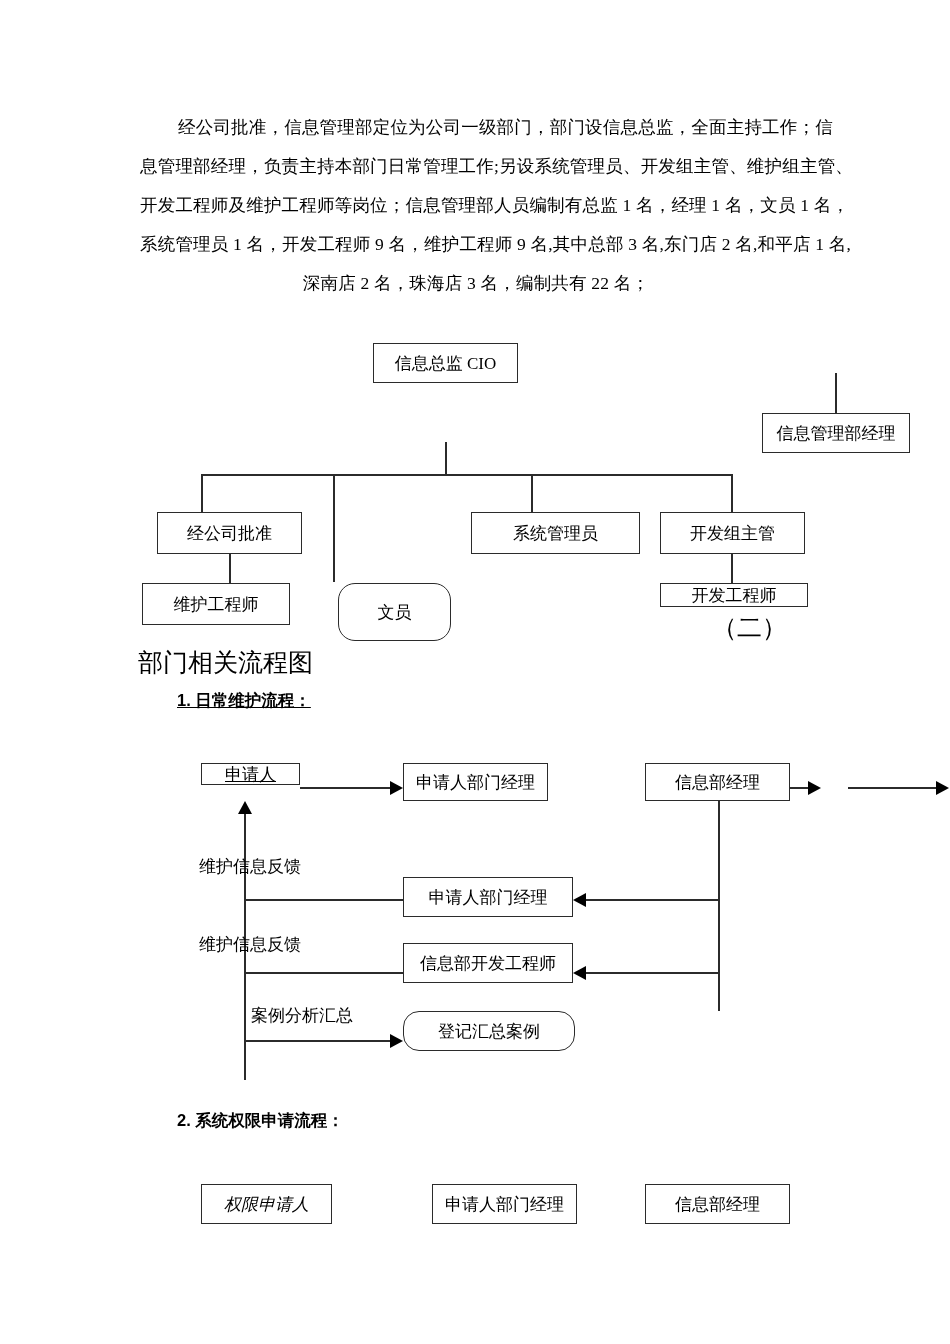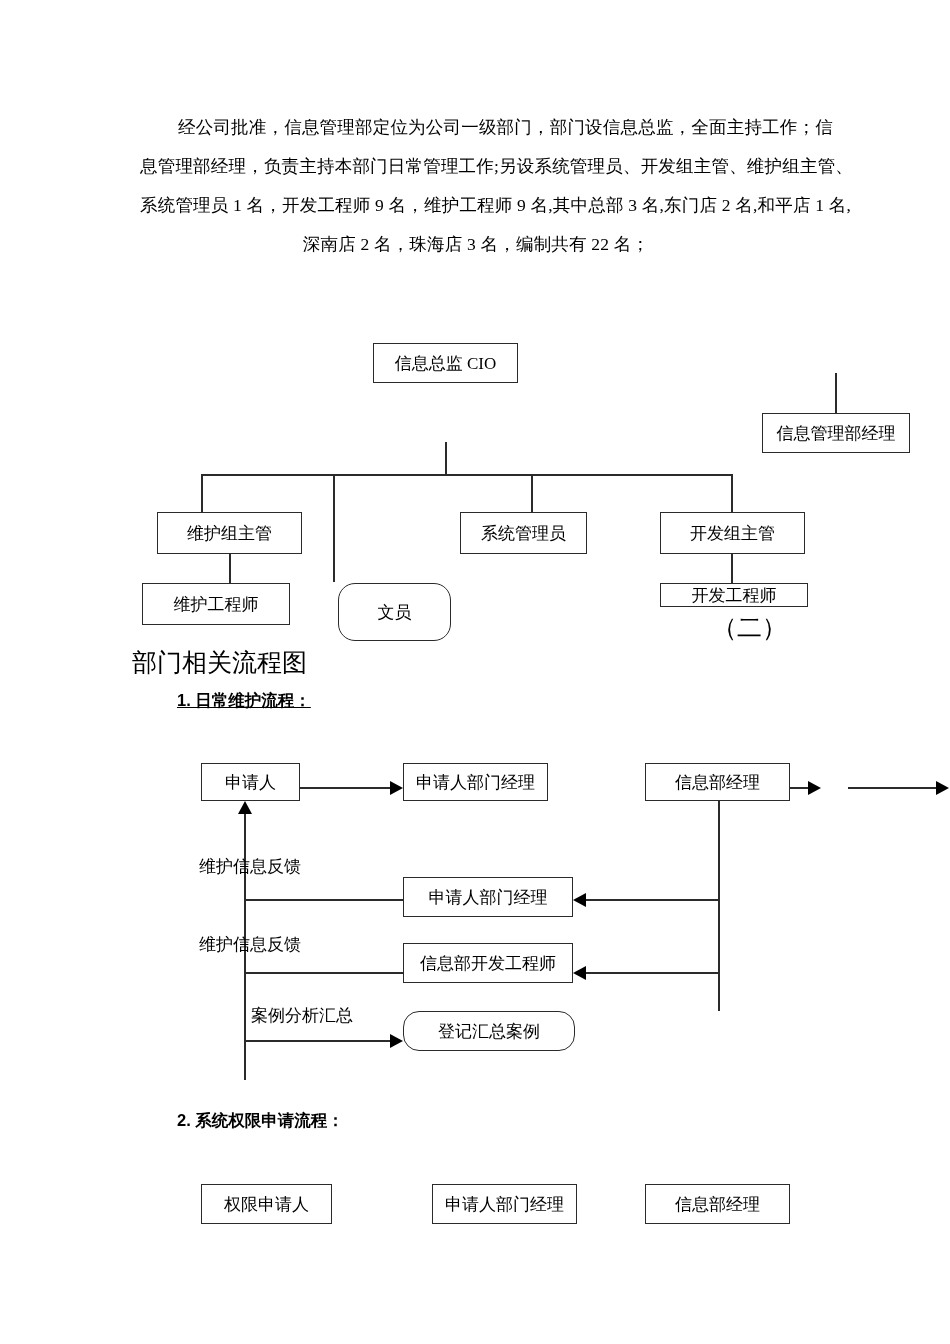--- a/index.html
+++ b/index.html
@@ -117,55 +117,56 @@
   }
 </style>
 </head>
 <body>
 
 <div id="page">
 
   <div class="para-block">
     <div class="para-line first">经公司批准，信息管理部定位为公司一级部门，部门设信息总监，全面主持工作；信</div>
     <div class="para-line">息管理部经理，负责主持本部门日常管理工作;另设系统管理员、开发组主管、维护组主管、</div>
+    <div class="para-line">开发工程师及维护工程师等岗位；信息管理部人员编制有总监 1 名，经理 1 名，文员 1 名，</div>
     <div class="para-line">系统管理员 1 名，开发工程师 9 名，维护工程师 9 名,其中总部 3 名,东门店 2 名,和平店 1 名,</div>
     <div class="para-line">深南店 2 名，珠海店 3 名，编制共有 22 名；</div>
   </div>
 
   <div class="fbox" style="left:373px; top:343px; width:145px; height:40px;">信息总监 CIO</div>
 
   <div class="vline" style="left:835px; top:373px; height:41px;"></div>
   <div class="fbox" style="left:762px; top:413px; width:148px; height:40px;">信息管理部经理</div>
 
   <div class="vline" style="left:445px; top:442px; height:34px;"></div>
 
   <div class="hline" style="left:201px; top:474px; width:531px;"></div>
 
   <div class="vline" style="left:201px; top:474px; height:38px;"></div>
   <div class="vline" style="left:333px; top:474px; height:108px;"></div>
   <div class="vline" style="left:531px; top:474px; height:38px;"></div>
   <div class="vline" style="left:731px; top:474px; height:38px;"></div>
 
-  <div class="fbox" style="left:157px; top:512px; width:145px; height:42px;">维护组主管</div>
-  <div class="fbox" style="left:460px; top:512px; width:127px; height:42px;">系统管理员</div>
+  <div class="fbox" style="left:157px; top:512px; width:145px; height:42px;">经公司批准</div>
+  <div class="fbox" style="left:471px; top:512px; width:169px; height:42px;">系统管理员</div>
   <div class="fbox" style="left:660px; top:512px; width:145px; height:42px;">开发组主管</div>
 
   <div class="vline" style="left:229px; top:553px; height:30px;"></div>
   <div class="vline" style="left:731px; top:553px; height:30px;"></div>
 
   <div class="fbox" style="left:142px; top:583px; width:148px; height:42px;">维护工程师</div>
   <div class="fbox" style="left:338px; top:583px; width:113px; height:58px;border-radius:17px;">文员</div>
   <div class="fbox" style="left:660px; top:583px; width:148px; height:24px;">开发工程师</div>
 
   <div class="overlay-note" style="left:712px; top:615px;">（二）</div>
 
-  <div class="sec-heading" style="left:132px; top:650px;">部门相关流程图</div>
+  <div class="sec-heading" style="left:138px; top:650px;">部门相关流程图</div>
   <div class="sub-heading" style="left:177px; top:692px;text-decoration:underline;">1.  日常维护流程：</div>
 
-  <div class="fbox" style="left:201px; top:763px; width:99px; height:38px;">申请人</div>
+  <div class="fbox" style="left:201px; top:763px; width:99px; height:22px;text-decoration:underline;">申请人</div>
   <div class="fbox" style="left:403px; top:763px; width:145px; height:38px;">申请人部门经理</div>
   <div class="fbox" style="left:645px; top:763px; width:145px; height:38px;">信息部经理</div>
 
   <div class="hline" style="left:300px; top:787px; width:92px;"></div>
   <div class="arrow-r" style="left:390px; top:781px;"></div>
 
   <div class="hline" style="left:718px; top:787px; width:92px;"></div>
   <div class="arrow-r" style="left:808px; top:781px;"></div>
 
   <div class="hline" style="left:848px; top:787px; width:90px;"></div>
@@ -188,17 +189,17 @@
   <div class="hline" style="left:586px; top:972px; width:133px;"></div>
   <div class="arrow-l" style="left:573px; top:966px;"></div>
 
   <div class="edge-label" style="left:251px; top:1007px;">案例分析汇总</div>
   <div class="fbox" style="left:403px; top:1011px; width:172px; height:40px;border-radius:16px;">登记汇总案例</div>
   <div class="hline" style="left:244px; top:1040px; width:148px;"></div>
   <div class="arrow-r" style="left:390px; top:1034px;"></div>
 
   <div class="sub-heading" style="left:177px; top:1112px;">2.  系统权限申请流程：</div>
 
-  <div class="fbox" style="left:201px; top:1184px; width:131px; height:40px;">权限申请人</div>
+  <div class="fbox" style="left:201px; top:1184px; width:131px; height:40px;font-style:italic;">权限申请人</div>
   <div class="fbox" style="left:432px; top:1184px; width:145px; height:40px;">申请人部门经理</div>
   <div class="fbox" style="left:645px; top:1184px; width:145px; height:40px;">信息部经理</div>
 
 </div>
 
 </body></html>

